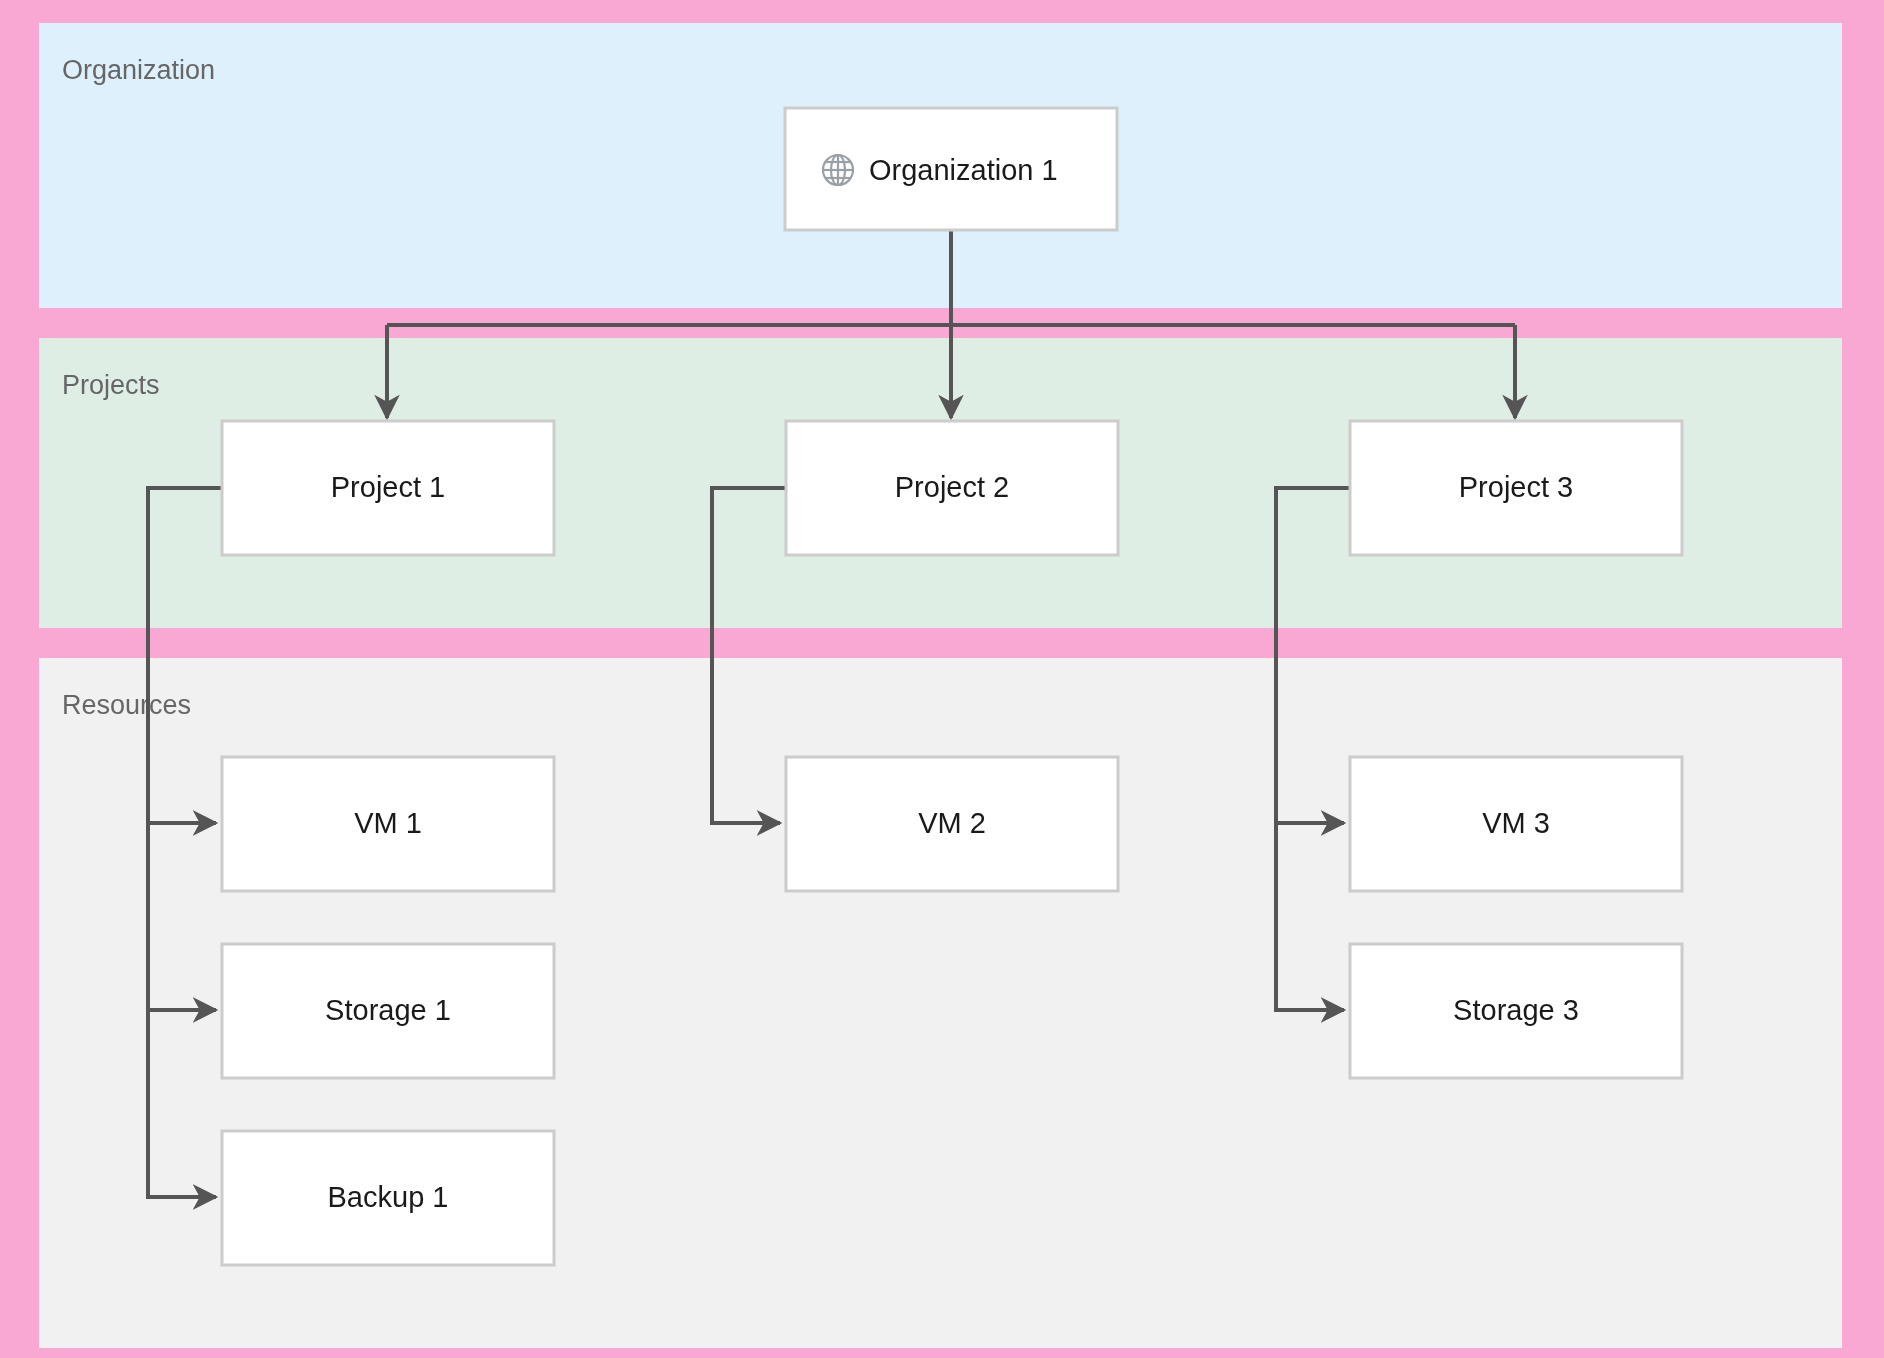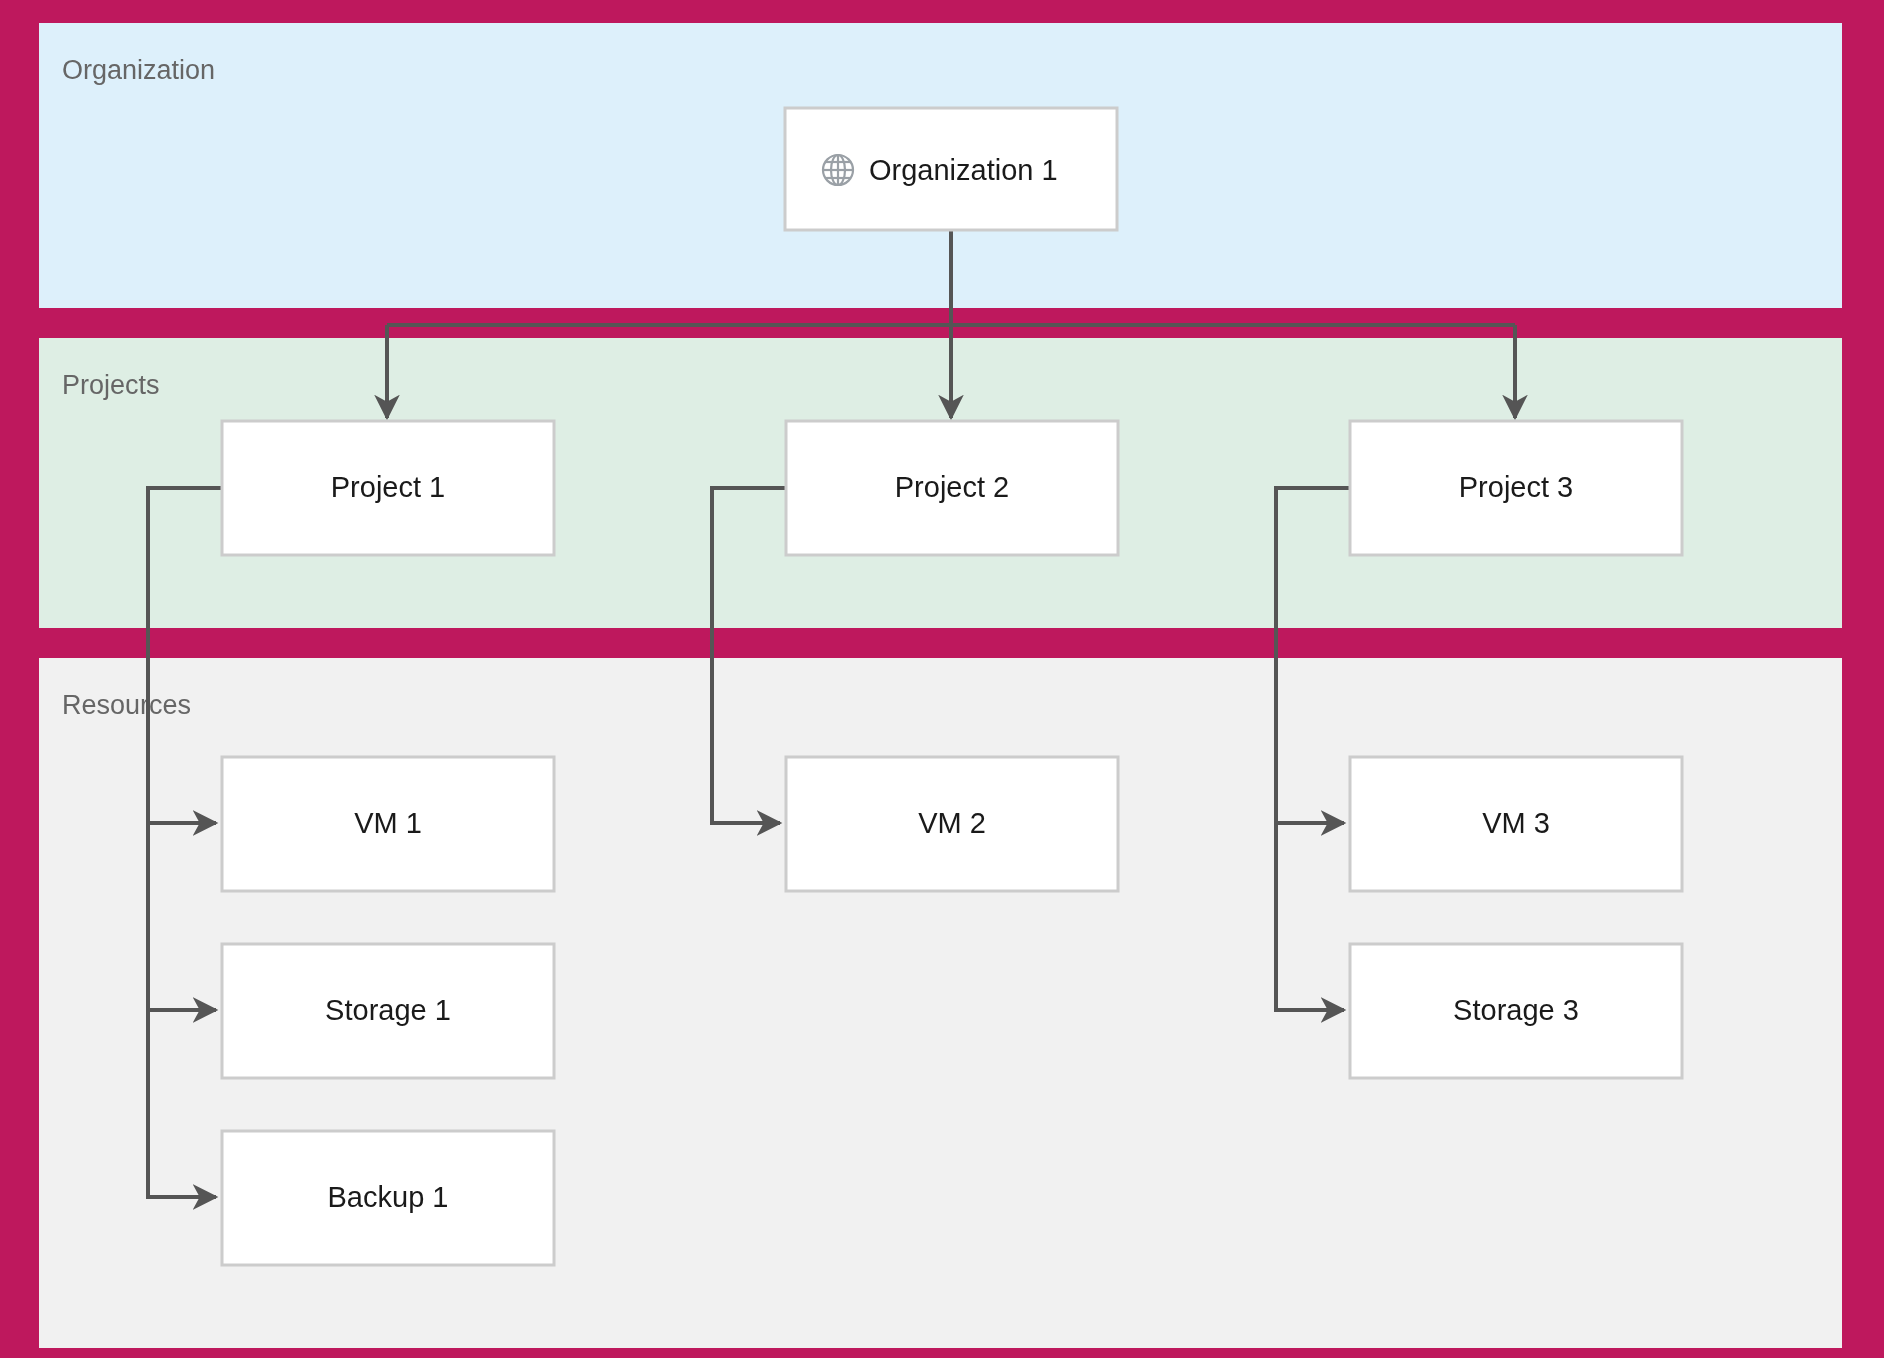--- a/index.html
+++ b/index.html
@@ -7,21 +7,21 @@
     padding: 0;
     background: #ffffff;
   }
   body {
     font-family: "Liberation Sans", sans-serif;
   }
   #canvas {
     position: relative;
     width: 1884px;
     height: 1358px;
-    background: #be185d;
+    background: #f9a8d4;
     overflow: hidden;
   }
   #diagram-svg {
     position: absolute;
     top: 0;
     left: 0;
     width: 1884px;
     height: 1358px;
   }
   .band-label {

